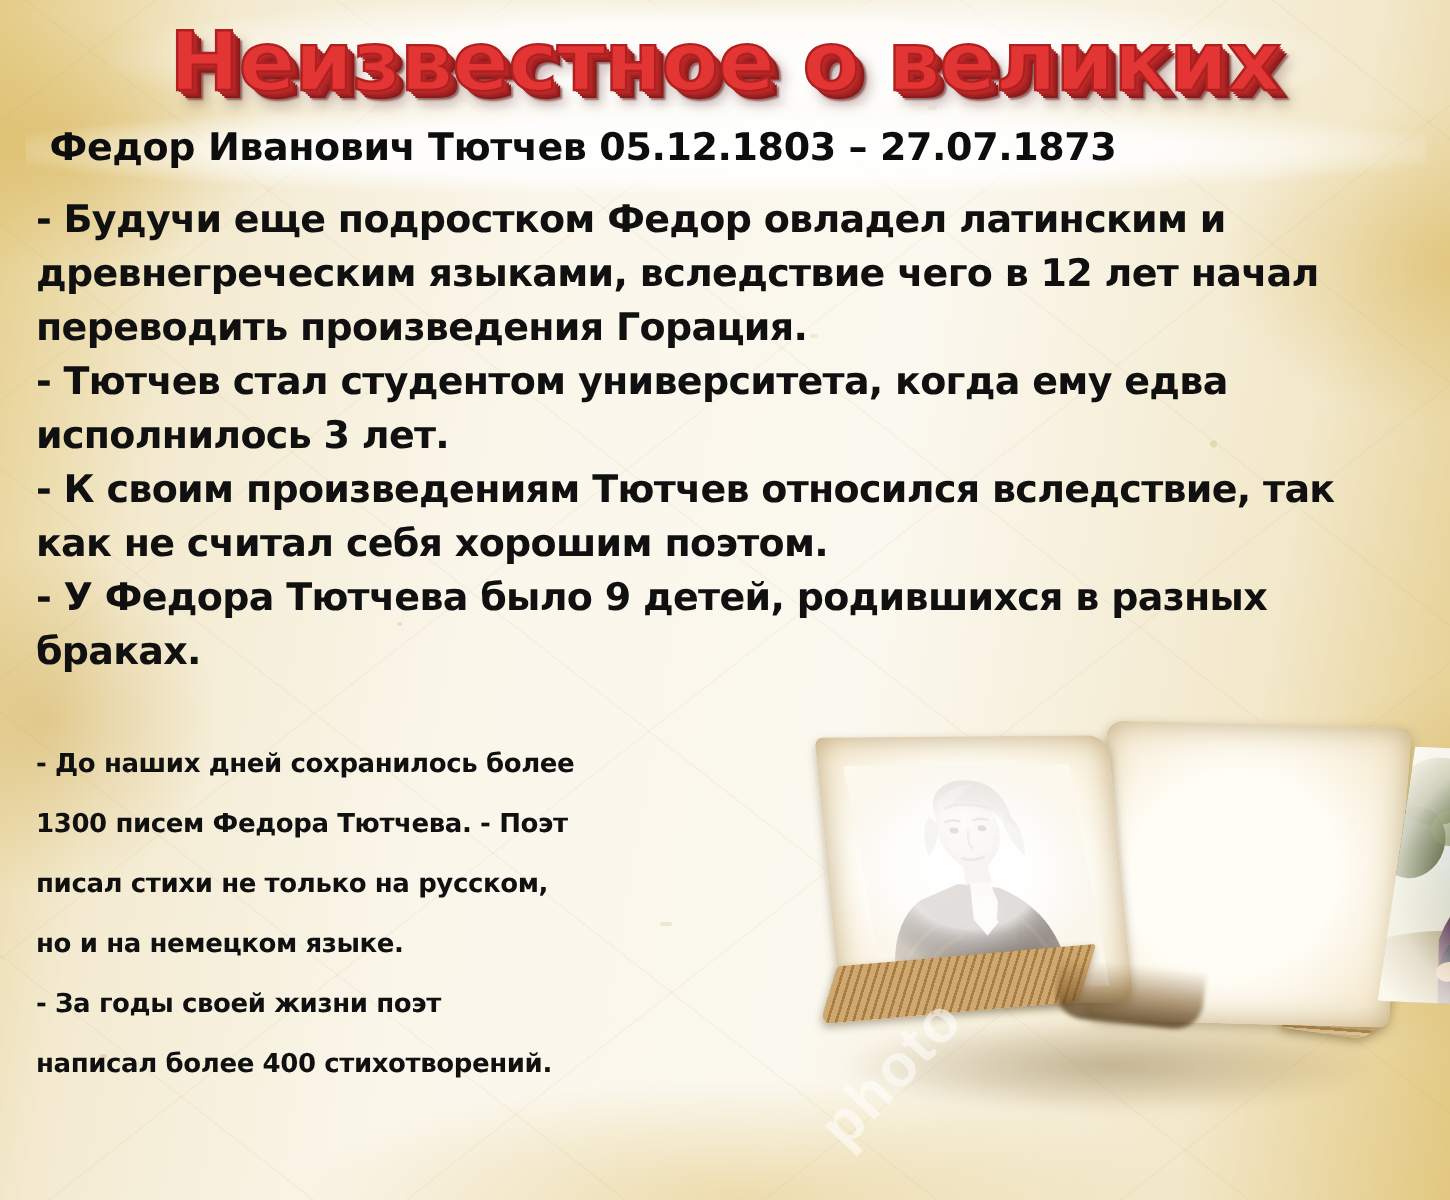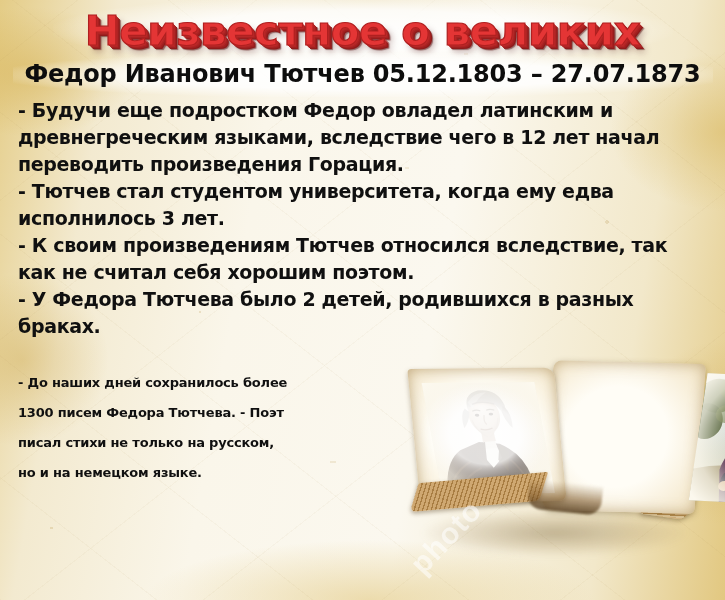--- a/index.html
+++ b/index.html
@@ -91,25 +91,25 @@
   .subtitle-glow {
     position: absolute;
     left: 50%; top: 50%;
     transform: translate(-50%, -50%);
     width: 700px; height: 44px;
     background: radial-gradient(ellipse at center, rgba(255,255,255,.95) 0%, rgba(255,255,255,.85) 45%, rgba(255,255,255,0) 76%);
   }
   .poster-subtitle {
     position: absolute;
     left: 0; top: 2px;
-    width: 725px;
+    width: 583px;
     text-align: center;
     font-family: "DejaVu Sans", "Liberation Sans", sans-serif;
     font-weight: bold;
-    font-size: 24px;
+    font-size: 19px;
     line-height: 31px;
     color: #0d0d0d;
     letter-spacing: -0.2px;
     white-space: nowrap;
   }
 
   
   .facts-upper {
     position: absolute;
     left: 18px; top: 97px;
@@ -277,29 +277,31 @@
   </div>
 
   <div class="facts-upper">
     <div class="fact-line">- Будучи еще подростком Федор овладел латинским и
 древнегреческим языками, вследствие чего в 12 лет начал
 переводить произведения Горация.</div>
     <div class="fact-line">- Тютчев стал студентом университета, когда ему едва
 исполнилось 3 лет.</div>
     <div class="fact-line">- К своим произведениям Тютчев относился вследствие, так
 как не считал себя хорошим поэтом.</div>
-    <div class="fact-line">- У Федора Тютчева было 2 детей, родившихся в разных
+    <div class="fact-line">- У Федора Тютчева было 9 детей, родившихся в разных
 браках.</div>
   </div>
 
   <div class="facts-lower">
     <div class="fact-line">- До наших дней сохранилось более
 1300 писем Федора Тютчева. - Поэт
 писал стихи не только на русском,
 но и на немецком языке.</div>
+    <div class="fact-line">- За годы своей жизни поэт
+написал более 400 стихотворений.</div>
   </div>
 
   <div class="book-figure">
 
     <div class="book-shadow"></div>
 
     <div class="book-edge"></div>
 
     <div class="page-right">
       <div class="portrait-right">

